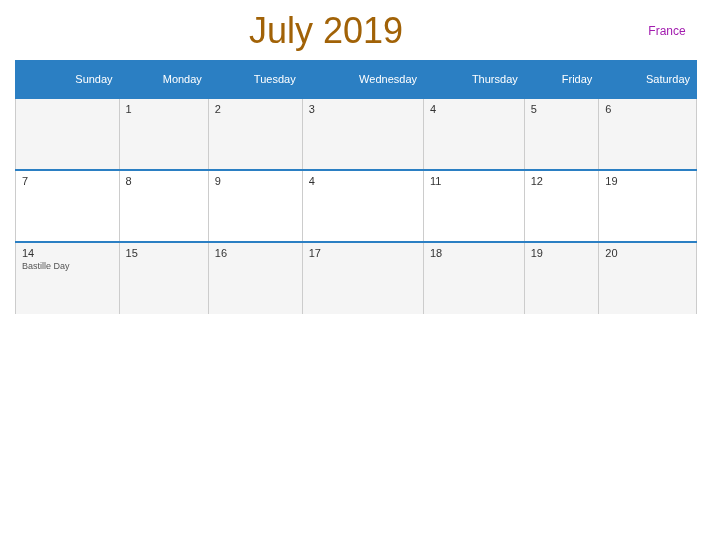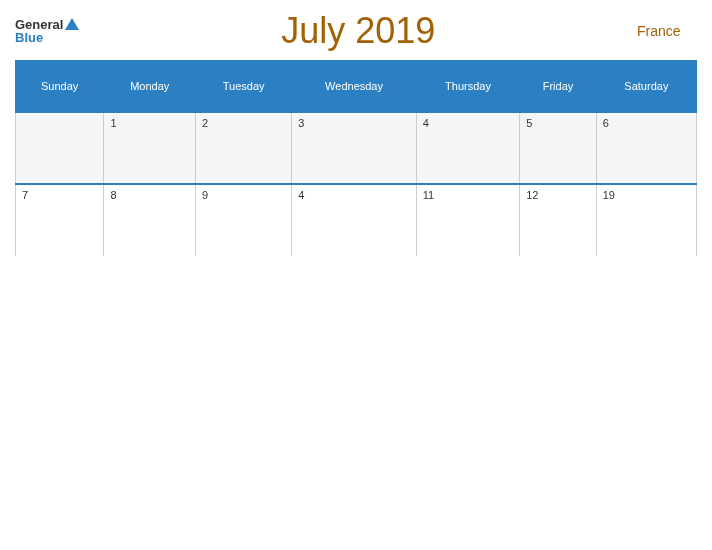--- a/index.html
+++ b/index.html
@@ -68,41 +68,41 @@
 
     .title {
       font-size: 36px;
       font-weight: normal;
       color: #a16207;
       text-align: center;
       flex: 1;
     }
 
     .country {
-      font-size: 14px;
-      color: #a16207;
-      text-align: left;
+      font-size: 12px;
+      color: #a21caf;
+      text-align: center;
       min-width: 60px;
     }
 
     .calendar {
       width: 100%;
       border-collapse: collapse;
     }
 
     .calendar thead tr {
       background-color: #2b7fc3;
     }
 
     .calendar thead th {
       color: #fff;
       font-size: 11px;
       font-weight: normal;
-      text-align: center;
-      padding: 19px 6px;
+      text-align: right;
+      padding: 12px 6px;
       border: 1px solid #2b7fc3;
     }
 
     .calendar tbody tr {
       height: 72px;
     }
 
     .calendar tbody tr:nth-child(odd) {
       background-color: #f5f5f5;
     }
@@ -141,27 +141,20 @@
 
     .last-row td {
       border-bottom: 1px solid #ccc;
     }
   </style>
 </head>
 <body>
 
 <div class="page">
   <div class="header">
-    <div class="logo">
-      <div class="logo-top-row">
-        <span class="logo-general">General</span>
-        <span class="logo-icon"></span>
-      </div>
-      <span class="logo-blue">Blue</span>
-    </div>
     <div class="title">July 2019</div>
     <div class="country">France</div>
   </div>
 
   <table class="calendar">
     <thead>
       <tr>
         <th>Sunday</th>
         <th>Monday</th>
         <th>Tuesday</th>
@@ -209,15 +202,39 @@
           <td>
             <span class="day-number">11</span>
           </td>
           <td>
             <span class="day-number">12</span>
           </td>
           <td>
             <span class="day-number">19</span>
           </td>
         </tr>
+        <tr>
+          <td>
+            <span class="day-number">14</span>
+            <span class="event">Bastille Day</span>
+          </td>
+          <td>
+            <span class="day-number">15</span>
+          </td>
+          <td>
+            <span class="day-number">16</span>
+          </td>
+          <td>
+            <span class="day-number">17</span>
+          </td>
+          <td>
+            <span class="day-number">18</span>
+          </td>
+          <td>
+            <span class="day-number">19</span>
+          </td>
+          <td>
+            <span class="day-number">20</span>
+          </td>
+        </tr>
       </tbody>
   </table>
 </div>
 
 </body></html>

